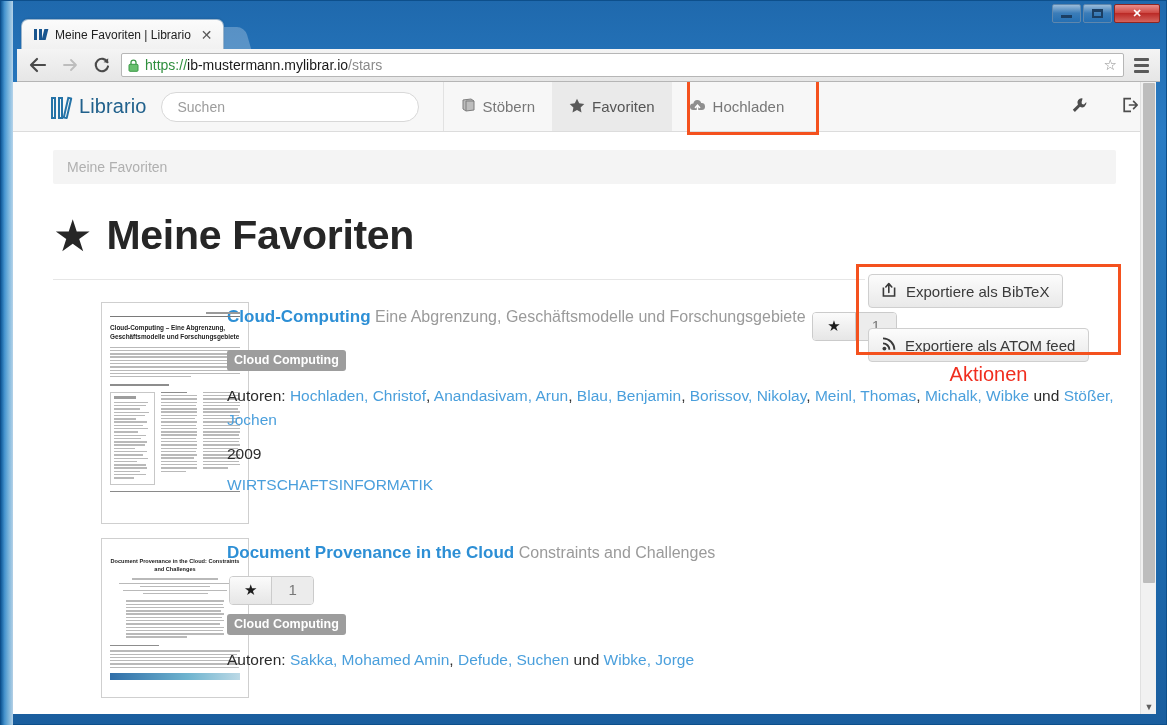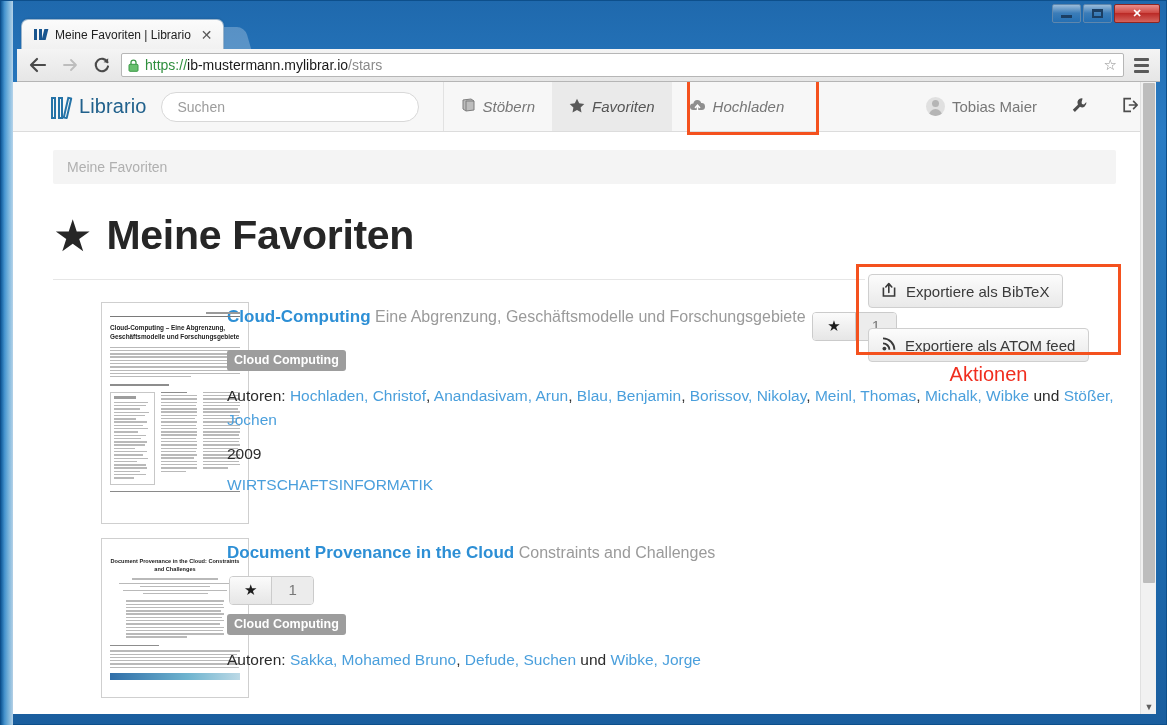--- a/index.html
+++ b/index.html
@@ -119,21 +119,21 @@
   #logo-mark { display:flex; align-items:flex-end; gap:2px; height:24px; }
   #logo-mark i { display:block; width:5px; height:22px; border:2px solid #2573a7; }
   #logo-mark i.b3 { transform: rotate(13deg); border-radius: 0 1px 1px 0; }
   #searchbox {
     width: 258px; height: 30px; align-self: center;
     border: 1px solid #d8d8d8; border-radius: 16px; background: #fff;
     display: flex; align-items: center; padding: 0 16px;
     color: #9c9c9c; font-size: 14px;
   }
   #nav-sep { width: 1px; background: #e2e2e2; margin: 0 0 0 24px; }
-  #nav-items { display: flex; align-items: stretch; font-style: italic; }
+  #nav-items { display: flex; align-items: stretch; }
   .nav-item {
     display: flex; align-items: center; gap: 7px;
     padding: 0 17px; color: #777; font-size: 15px;
   }
   .nav-item.active { background: #eaeaea; color: #555; }
   #nav-right { margin-left: auto; display: flex; align-items: stretch; }
   #avatar {
     width: 19px; height: 19px; border-radius: 50%; background: #e0e0e0;
     position: relative; overflow: hidden; flex: none;
   }
@@ -333,24 +333,20 @@
           <span>
             <svg width="17" height="14" viewBox="0 0 17 14" aria-hidden="true">
                 <path d="M4.2 12 a3.3 3.3 0 0 1 .2-6.6 A4 4 0 0 1 12.2 5 a3.5 3.5 0 0 1 .6 7 Z" fill="#8f8f8f"></path>
                 <path d="M8.5 12.6 V7.6 M6.4 9.4 L8.5 7.2 L10.6 9.4" stroke="#fff" stroke-width="1.5" fill="none" stroke-linecap="round"></path>
               </svg>
           </span>
           <span>Hochladen</span>
         </div>
       </div>
       <div id="nav-right">
-        <div class="nav-item">
-          <span id="avatar"></span>
-          <span>Tobias Maier</span>
-        </div>
         <div class="nav-item">
           <span>
             <svg width="17" height="17" viewBox="0 0 17 17" aria-hidden="true">
                 <path d="M11.6 1.4 a4.3 4.3 0 0 0-4.7 6.3 L1.8 12.8 l2.1 2.1 l5.1-5.1 a4.3 4.3 0 0 0 6.3-4.7 L13 7.4 l-2.1-.3 l-.3-2.1 Z" fill="#4d4d4d"></path>
               </svg>
           </span>
         </div>
         <div class="nav-item">
           <span>
             <svg width="17" height="16" viewBox="0 0 17 16" aria-hidden="true">
@@ -584,21 +580,21 @@
               <span class="pub-title">Document Provenance in the Cloud</span>
               <span class="pub-sub">Constraints and Challenges</span>
             </div>
             <div style="margin-top:6px"><span class="fav-group">
                   <span class="fav-btn">★</span>
                   <span class="fav-count">1</span>
                 </span></div>
             <div><span class="tag">Cloud Computing</span></div>
             <div class="authors">
               <span>Autoren:</span>
-              <a href="#">Sakka, Mohamed Bruno</a><span>,</span>
+              <a href="#">Sakka, Mohamed Amin</a><span>,</span>
               <a href="#">Defude, Suchen</a>
               <span>und</span>
               <a href="#">Wibke, Jorge</a>
             </div>
           </div>
         </div>
 
       </div>
     </div>
 

